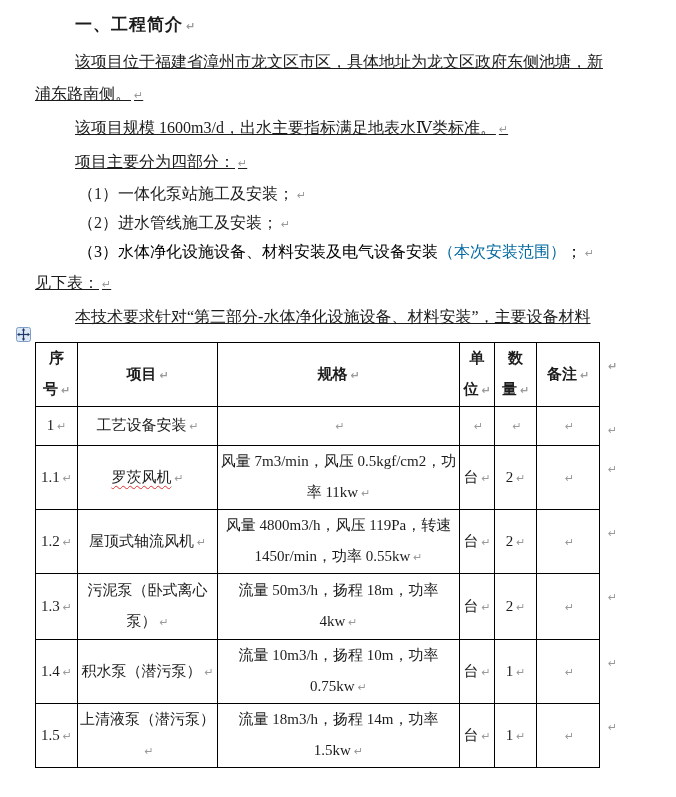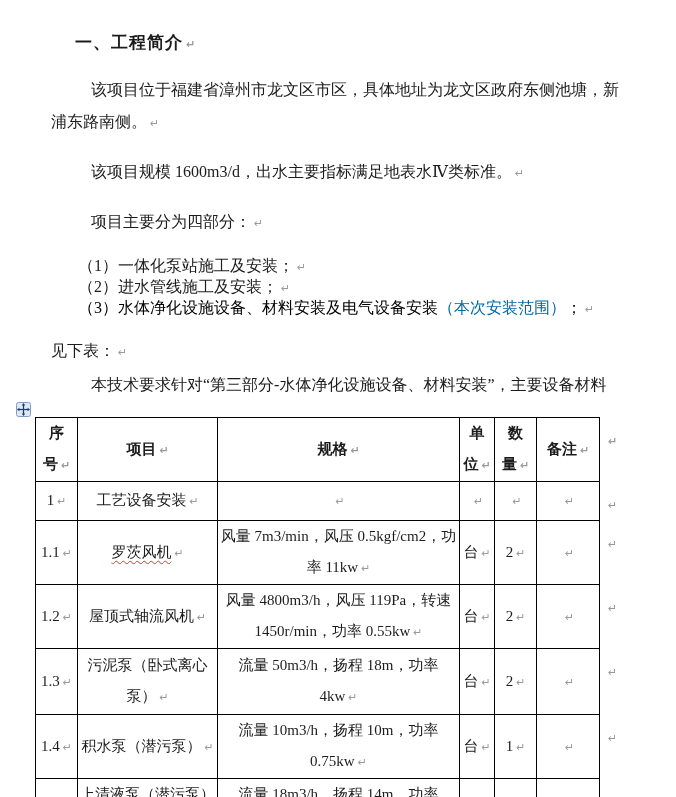--- a/index.html
+++ b/index.html
@@ -2,25 +2,25 @@
 <html><head>
 <meta charset="utf-8">
 <style>
   html,body{margin:0;padding:0;}
   body{
     width:676px;height:797px;background:#ffffff;overflow:hidden;
     color:#1c1c1c;
     font-family:"Liberation Serif","DejaVu Serif",serif;
   }
   .page{padding:10px 36px 0 35px;position:relative;}
-  .heading{font-size:17px;font-weight:bold;line-height:26px;margin:20px 0 6px 40px;letter-spacing:1px;}
-  .para{font-size:16px;line-height:32px;margin:16px;}
+  .heading{font-size:17px;font-weight:bold;line-height:26px;margin:2px 0 6px 40px;letter-spacing:1px;}
+  .para{font-size:16px;line-height:32px;margin:0;text-decoration:underline;}
   .line{display:block;}
   .indent{padding-left:40px;}
-  .list-item{font-size:16px;line-height:19px;padding-left:43px;}
+  .list-item{font-size:16px;line-height:27px;padding-left:43px;}
   .red{color:#000000;}
   .red-bold{color:#0369a1;font-weight:normal;}
   .pm{color:#9a9a9a;font-size:11px;font-family:"DejaVu Sans",sans-serif;margin-left:3px;vertical-align:baseline;}
   .table-wrap{position:relative;margin-top:9px;}
   .move-handle{position:absolute;left:-19px;top:-15px;width:15px;height:15px;cursor:move;}
   table.equip{border-collapse:collapse;table-layout:fixed;}
   table.equip td{
     border:1.5px solid #000;text-align:center;vertical-align:middle;
     font-size:15px;line-height:31px;padding:0 2px;overflow:hidden;
   }

